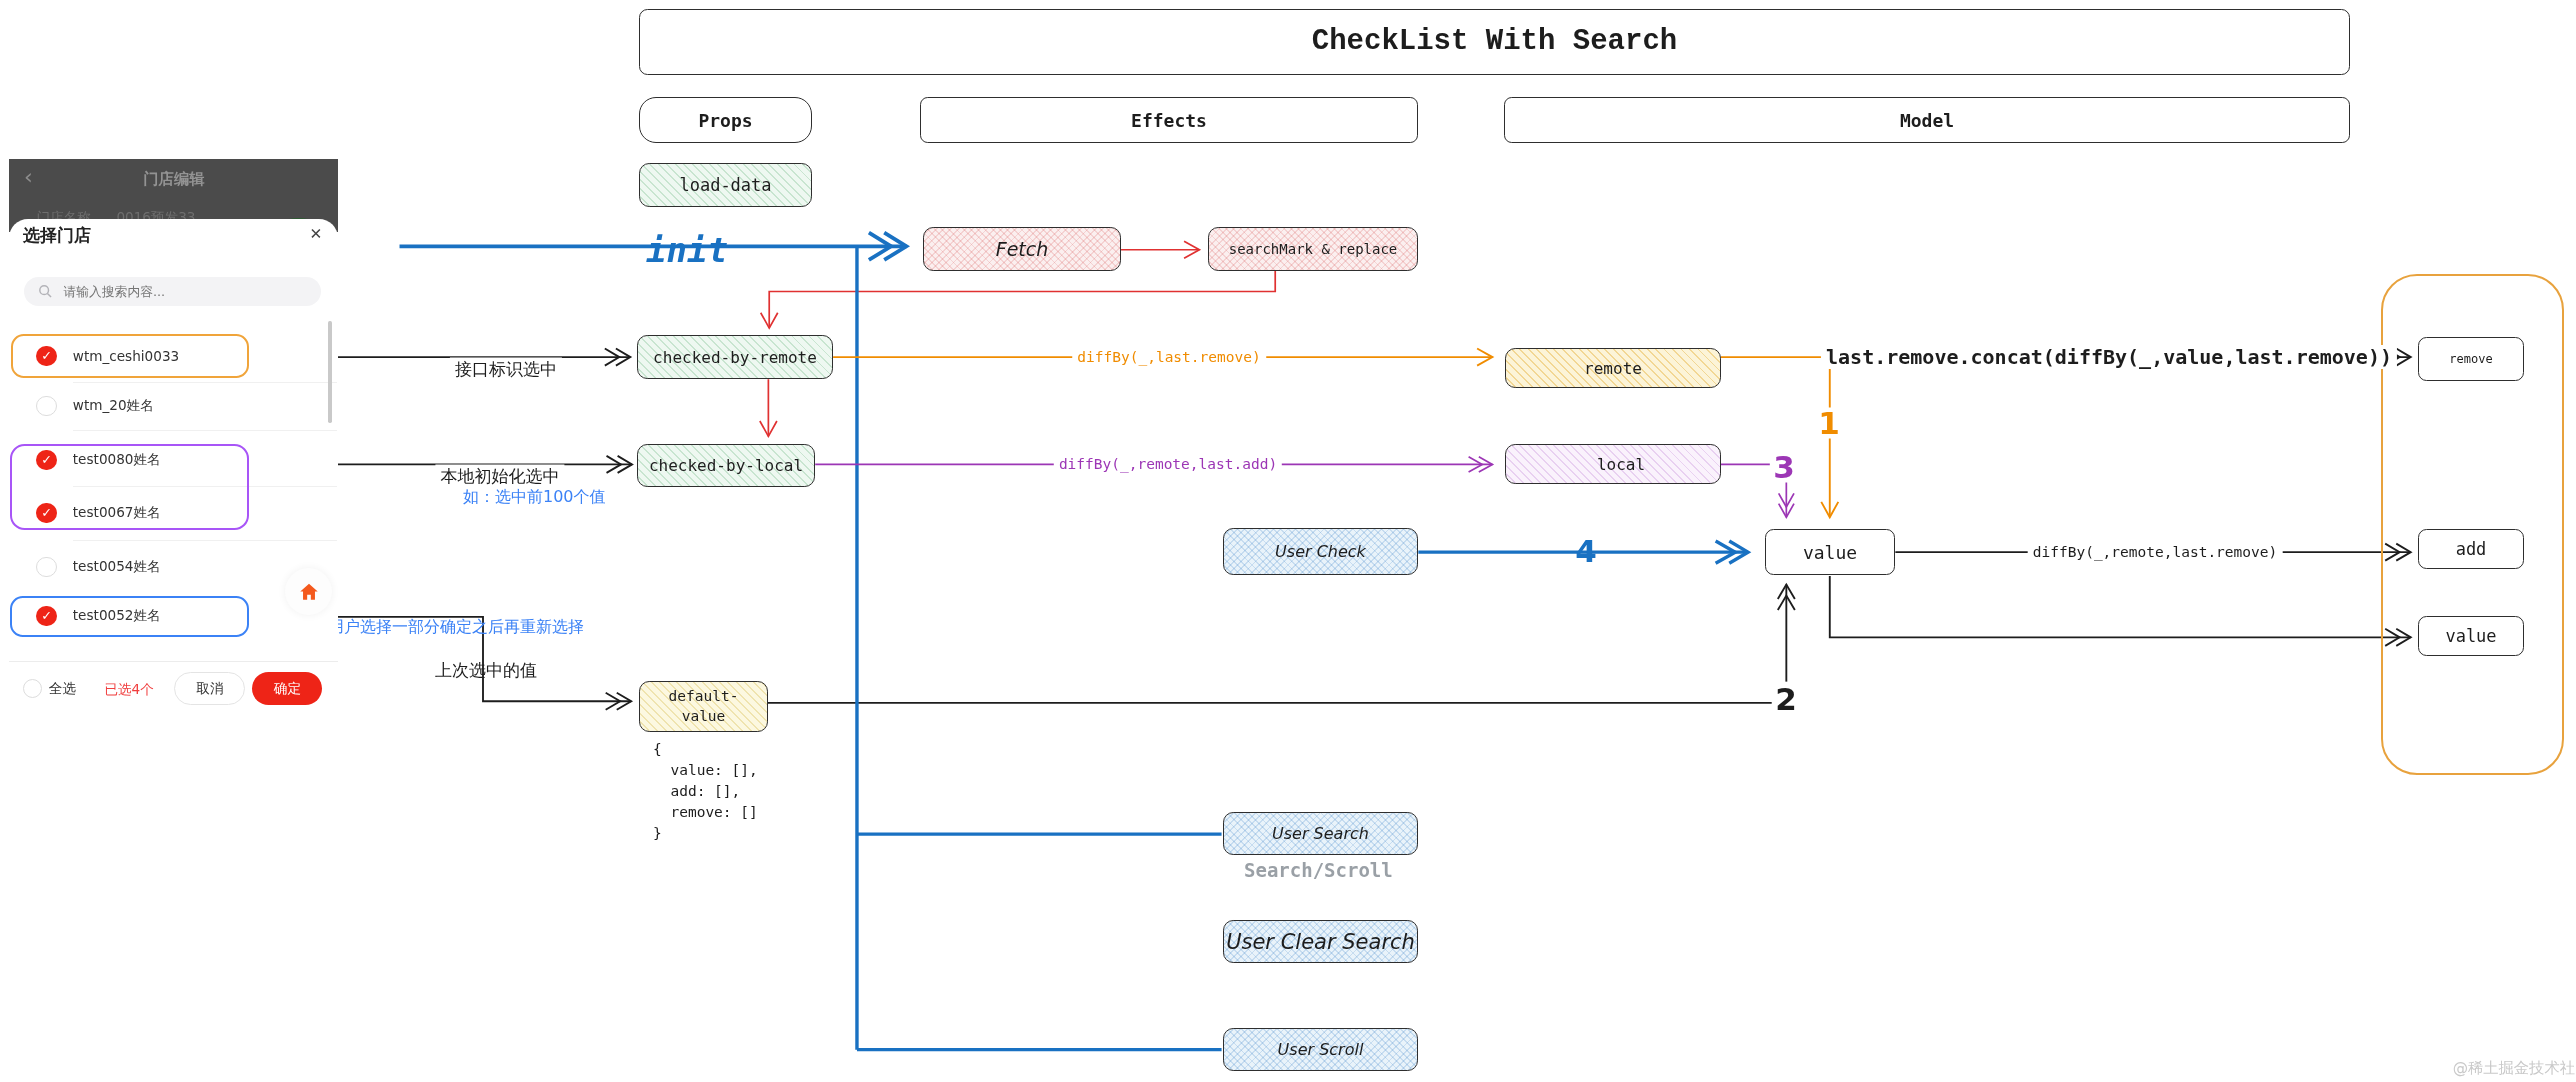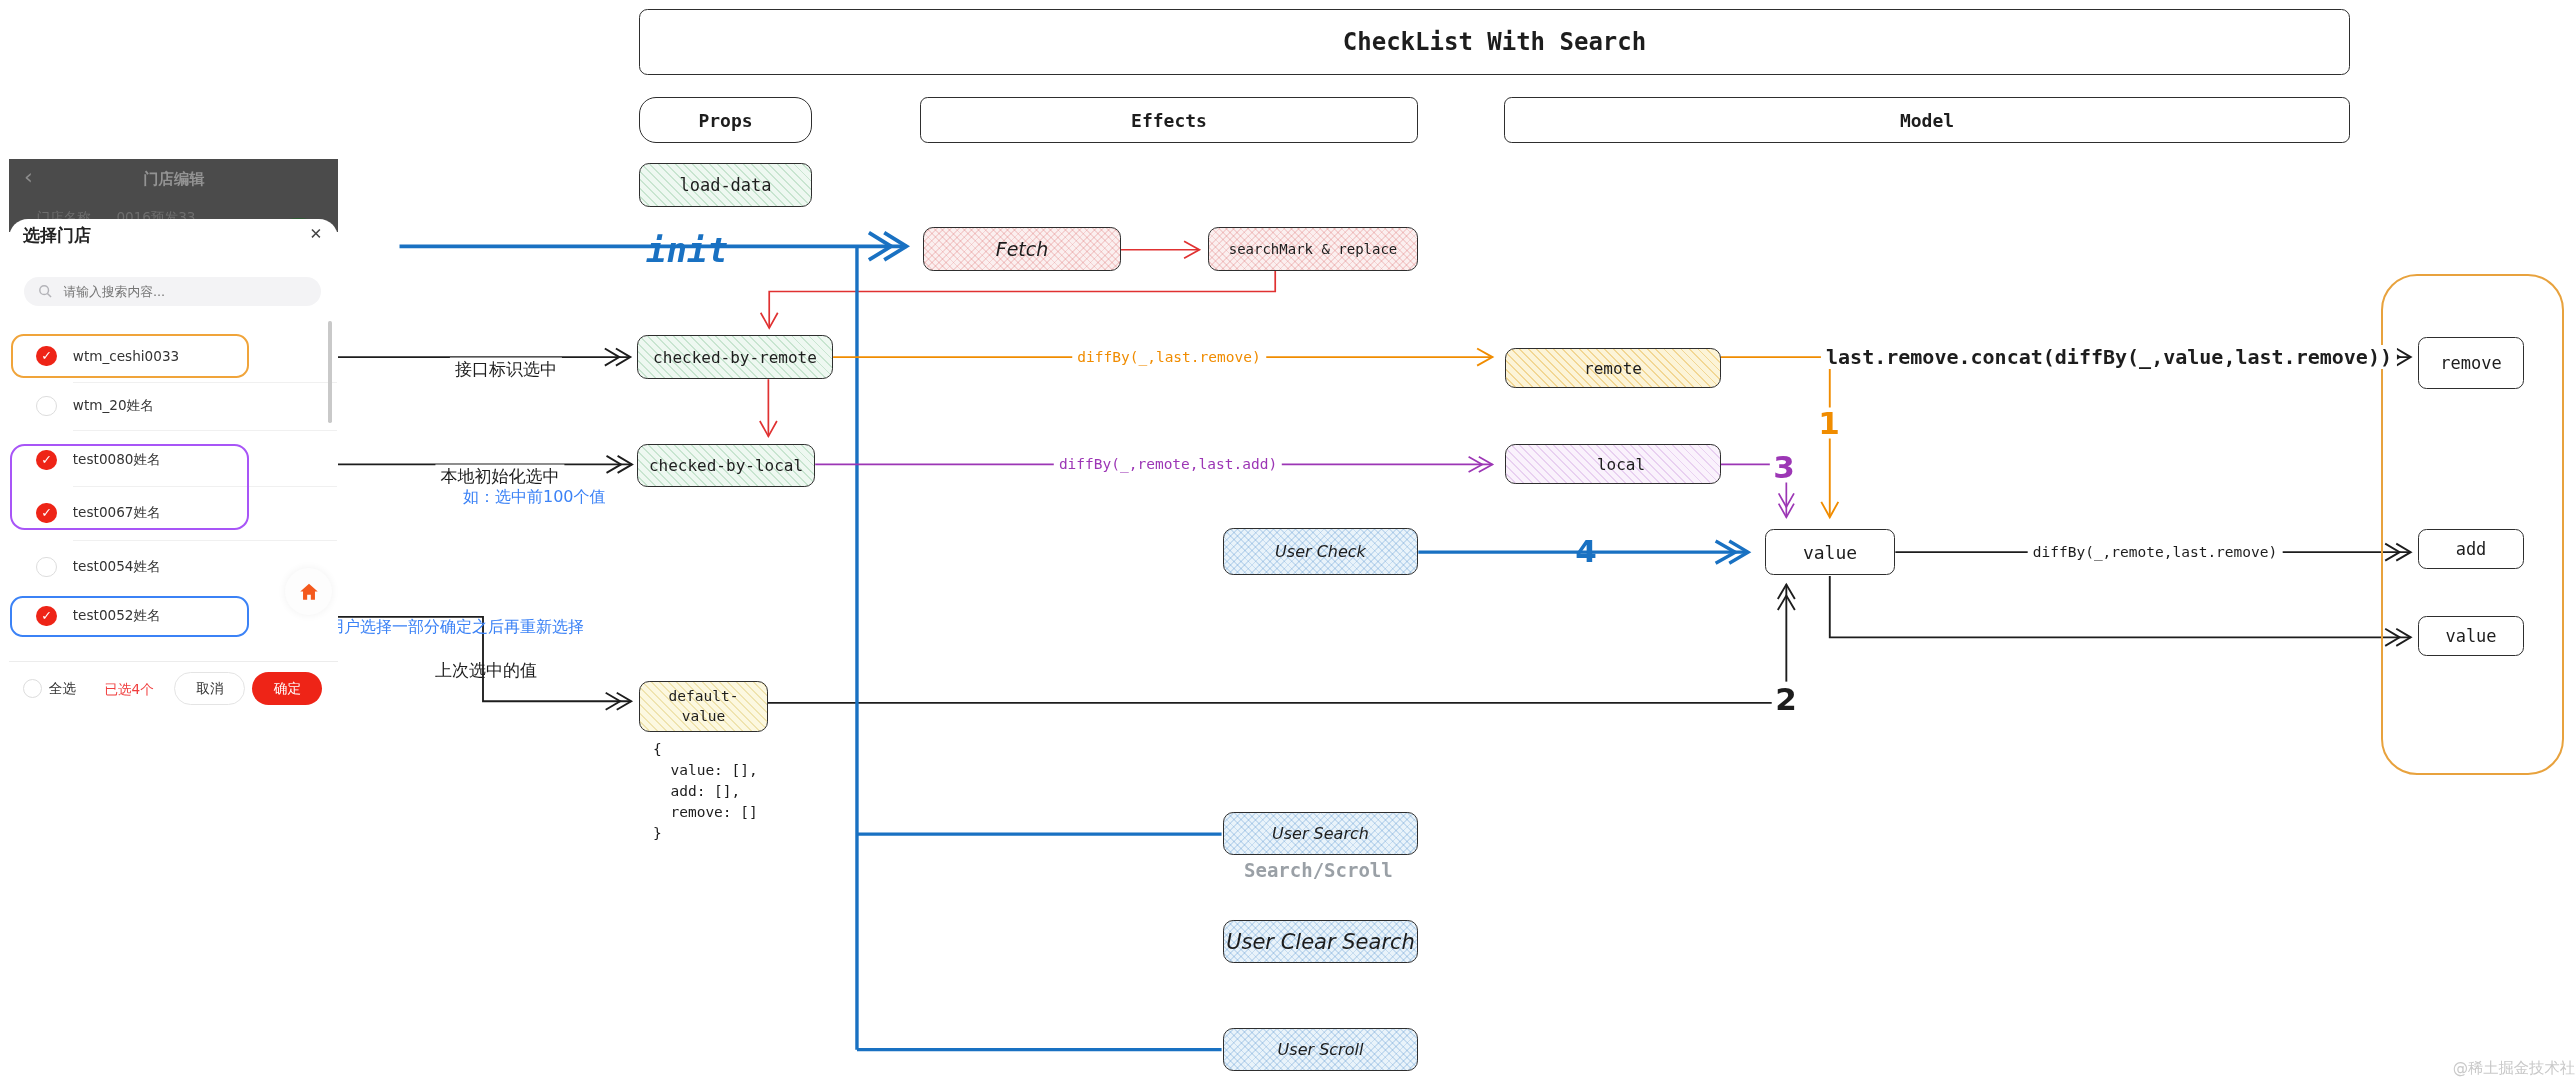--- a/index.html
+++ b/index.html
@@ -87,21 +87,21 @@
     <path d="M1006,1232 H1434" fill="none" stroke="#1971c2" stroke-width="4"></path>
     <path d="M1665,648 H2052" fill="none" stroke="#1971c2" stroke-width="4" marker-end="url(#m-blue-s)"></path>
 
     <path d="M978,419 H1752" fill="none" stroke="#f08c00" stroke-width="2.2" marker-end="url(#m-orange)"></path>
     <path d="M2020,419 H2148 V607" fill="none" stroke="#f08c00" stroke-width="2.2" marker-end="url(#m-orange)"></path>
 
     <path d="M957,545 H1752" fill="none" stroke="#9c36b5" stroke-width="2" marker-end="url(#m-purple)"></path>
     <path d="M2020,545 H2097 M2097,560 V607" fill="none" stroke="#9c36b5" stroke-width="2" marker-end="url(#m-purple)"></path>
   </svg>
 
-  <div class="node" style="left:639px;top:8.5px;width:1711px;height:66px;border-radius:8.5px;font-size:24px;font-weight:600;">
+  <div class="node" style="left:639px;top:8.5px;width:1711px;height:66px;border-radius:8.5px;font-size:29px;font-weight:600;font-family:Liberation Mono, monospace;">
     <span>CheckList With Search</span>
   </div>
   <div class="node" style="left:639px;top:97px;width:173px;height:46px;border-radius:17px;font-size:18px;font-weight:700;">
     <span>Props</span>
   </div>
   <div class="node" style="left:920px;top:97px;width:498px;height:46px;border-radius:7.7px;font-size:18px;font-weight:600;">
     <span>Effects</span>
   </div>
   <div class="node" style="left:1504px;top:97px;width:846px;height:46px;border-radius:7.7px;font-size:18px;font-weight:600;">
     <span>Model</span>
@@ -142,21 +142,21 @@
     <span>User Search</span>
   </div>
   <div class="node hatch-blue hand" style="left:1223px;top:920px;width:195px;height:43px;font-size:21px;">
     <span>User Clear Search</span>
   </div>
   <div class="node hatch-blue hand" style="left:1223px;top:1028px;width:195px;height:43px;font-size:16px;">
     <span>User Scroll</span>
   </div>
 
   <div style="position:absolute;left:2381px;top:274px;width:183px;height:501px;border:2.1px solid #e8a23d;border-radius:36px;box-sizing:border-box;"></div>
-  <div class="node" style="left:2418px;top:337px;width:106px;height:52px;border-radius:8.5px;font-size:17px;align-items:center;">
+  <div class="node" style="left:2418px;top:337px;width:106px;height:44px;border-radius:8.5px;font-size:12px;align-items:center;">
     <span>remove</span>
   </div>
   <div class="node" style="left:2418px;top:529px;width:106px;height:40px;border-radius:8.5px;font-size:17px;">
     <span>add</span>
   </div>
   <div class="node" style="left:2418px;top:616px;width:106px;height:40px;border-radius:8.5px;font-size:17px;">
     <span>value</span>
   </div>
 
   <div class="elabel hand" style="left:687px;top:250px;font-size:34px;font-weight:bold;color:#1971c2;background:transparent;">

